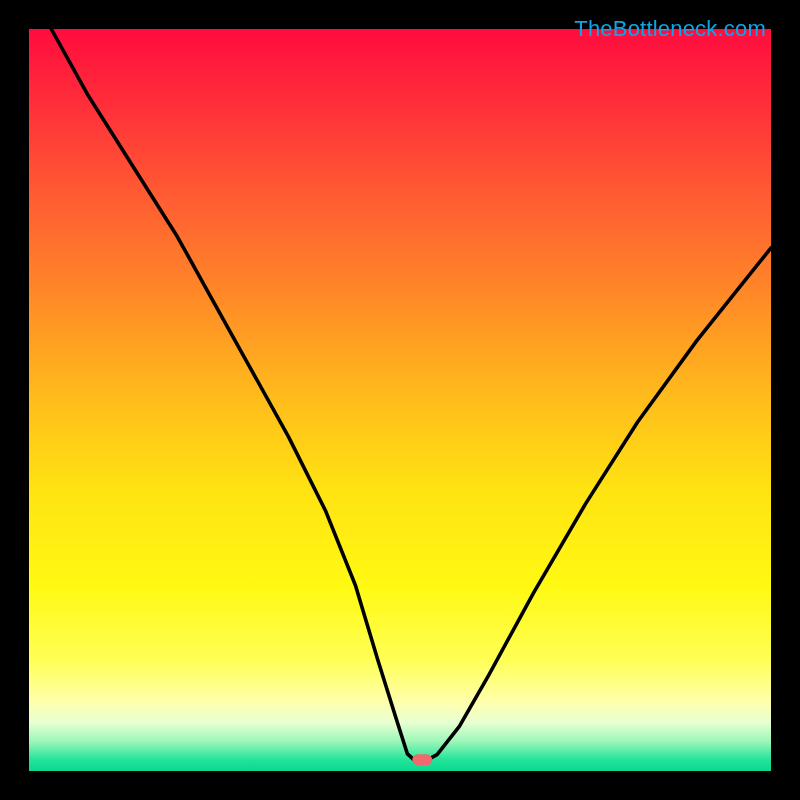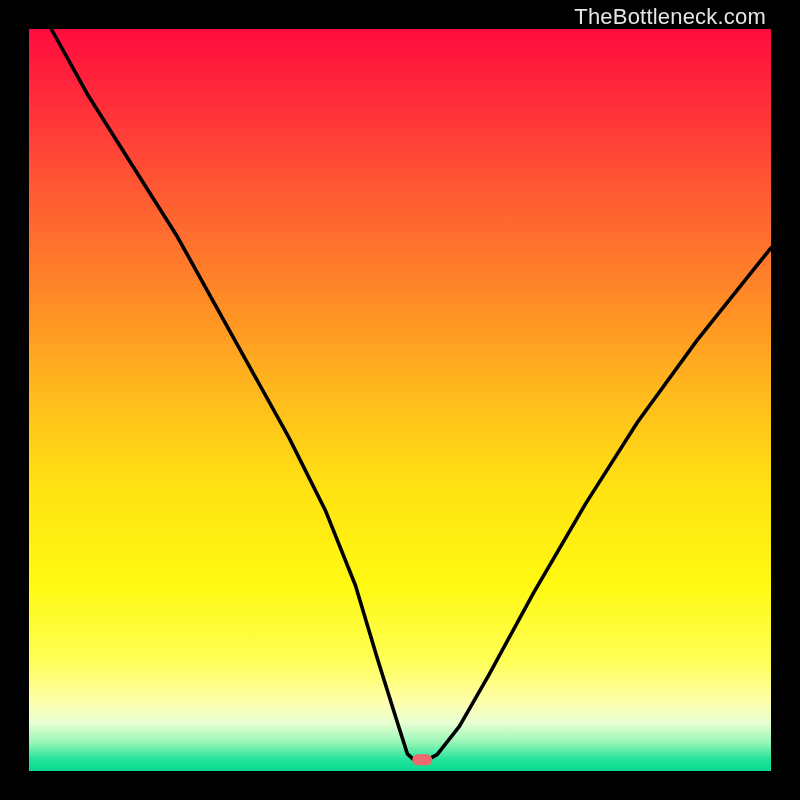--- a/index.html
+++ b/index.html
@@ -28,25 +28,25 @@
   }
   .gradient {
     position: absolute;
     left: 0;
     top: 0;
     width: 742px;
     height: 742px;
   }
   .watermark {
     position: absolute;
-    top: 4px;
+    top: 16px;
     right: 34px;
     font-size: 22px;
     font-weight: 500;
-    color: #e5e5e5;
+    color: #0ea5e9;
     letter-spacing: 0.2px;
   }
   svg {
     position: absolute;
     left: 0;
     top: 0;
   }
 </style>
 </head>
 <body>

